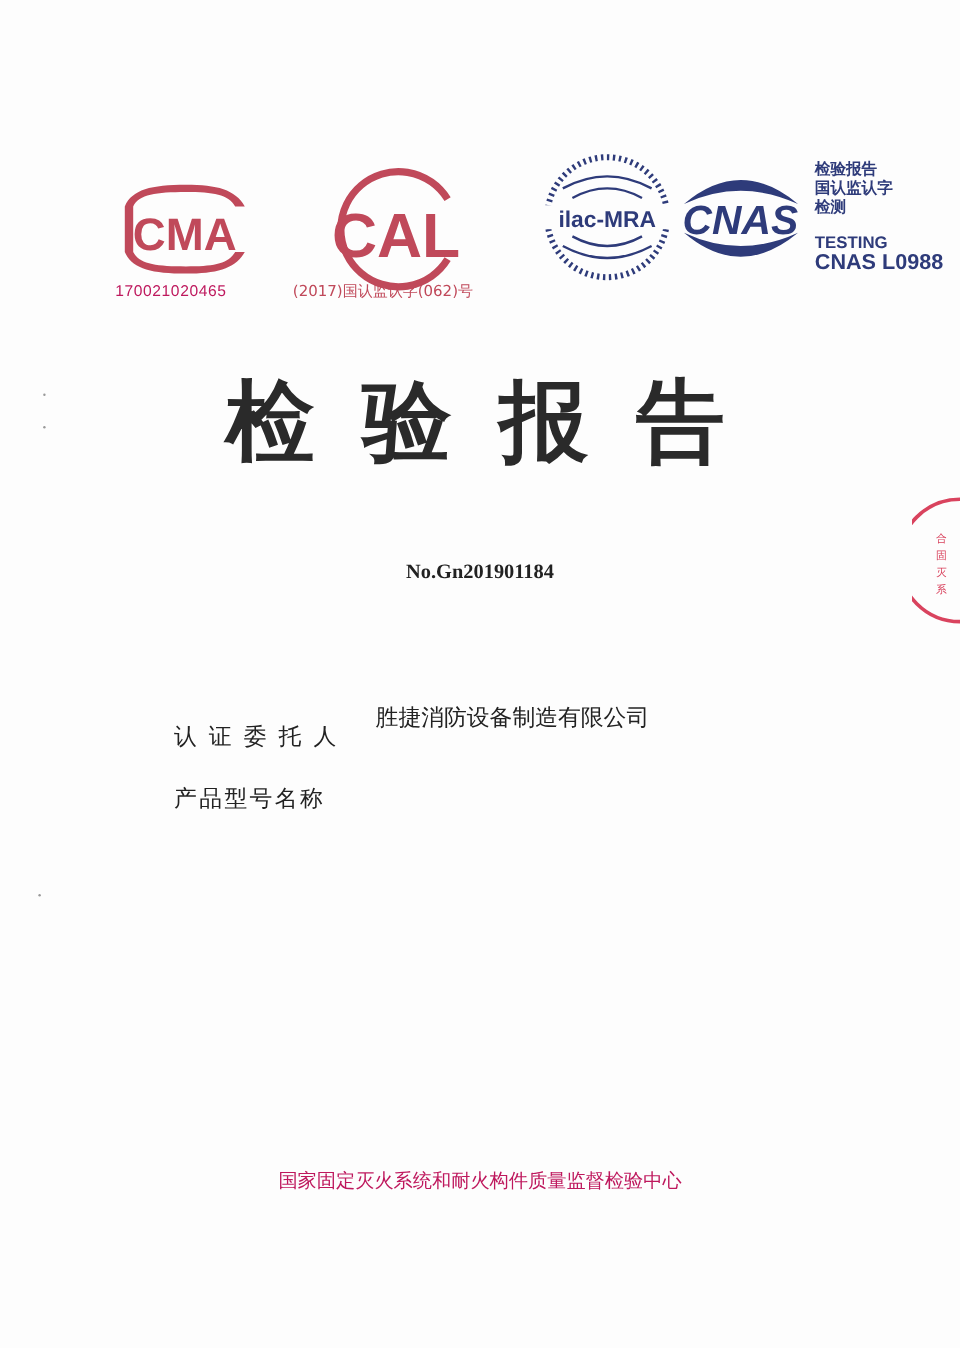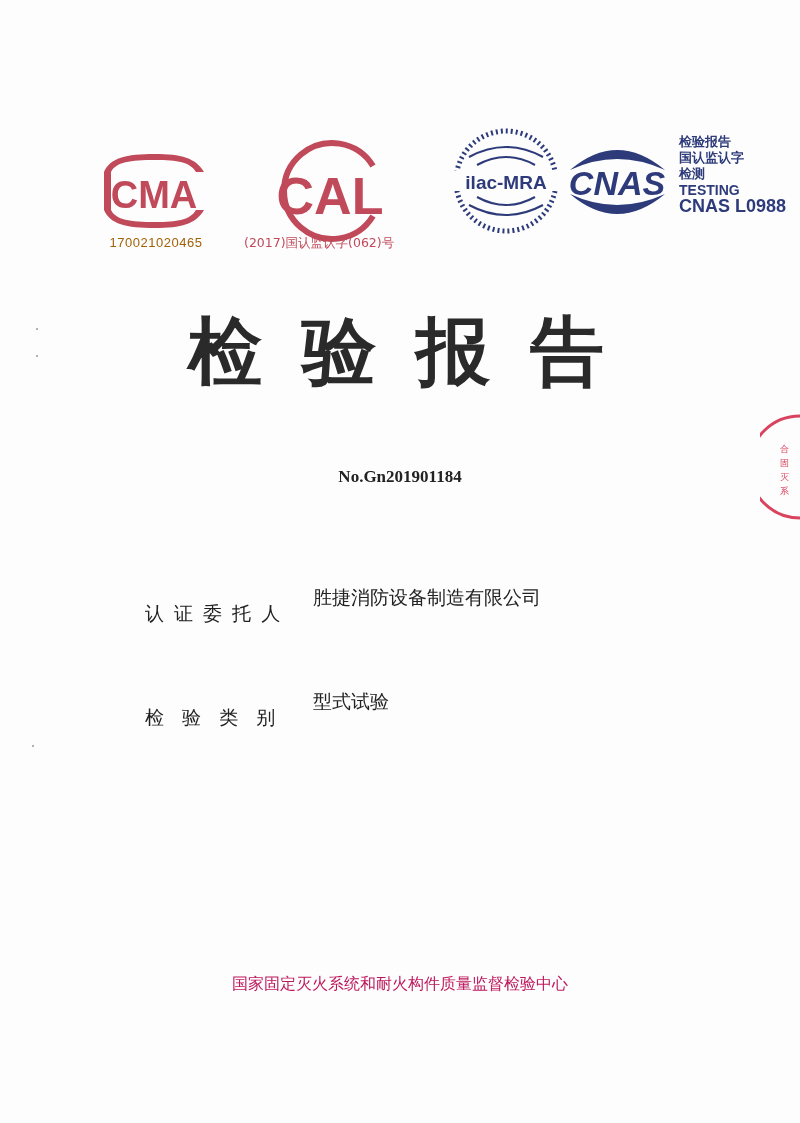--- a/index.html
+++ b/index.html
@@ -3,21 +3,21 @@
   <meta charset="utf-8">
   <style>
     html, body { margin:0; padding:0; }
     body {
       width:800px; height:1123px; background:#fdfdfd; position:relative; overflow:hidden;
       font-family: "DejaVu Sans", sans-serif; color:#222;
     }
     .abs { position:absolute; }
     
     .cma { left:96px; top:150px; width:118px; height:82px; }
-    .cma-num { left:96px; top:235px; width:120px; font-size:13px; color:#a16207; letter-spacing:0.5px; font-family:"Liberation Sans", sans-serif; text-align:center; }
+    .cma-num { left:96px; top:235px; width:120px; font-size:13px; color:#be185d; letter-spacing:0.5px; font-family:"Liberation Sans", sans-serif; }
     .cal { left:278px; top:136px; width:110px; height:110px; }
     .cal-num { left:244px; top:235px; width:180px; font-size:12.5px; color:#c0495a; font-family:"DejaVu Sans", sans-serif; }
     .ilac { left:449px; top:127px; width:115px; height:108px; }
     .cnas { left:560px; top:140px; width:115px; height:84px; }
     .cnas-text { left:679px; top:134px; font-size:13px; color:#2e3b7a; line-height:16px; font-family:"DejaVu Sans", sans-serif; font-weight:bold; }
     .cnas-text div { white-space:nowrap; }
     .title { left:0; width:800px; top:303px; text-align:center; font-size:74px; font-weight:bold; color:#2a2a2a; letter-spacing:40px; font-family:"DejaVu Sans", sans-serif; padding-left:32px; box-sizing:border-box; }
     .reportno { left:0; width:800px; top:467px; text-align:center; font-size:17px; font-weight:bold; font-family:"Liberation Serif", serif; color:#222; }
     .info { left:145px; top:572px; font-size:19px; font-family:"DejaVu Serif", serif; color:#222; }
     .row { display:flex; height:52px; align-items:center; }
@@ -54,38 +54,35 @@
 
 <svg class="abs cnas" viewBox="0 0 115 84">
   <path d="M10 30 Q57 -10 105 30 Q57 8 10 30 Z" fill="#2e3b7a"></path>
   <path d="M10 54 Q57 94 105 54 Q57 76 10 54 Z" fill="#2e3b7a"></path>
   <text x="57" y="55" text-anchor="middle" font-family="Liberation Sans, sans-serif" font-weight="bold" font-style="italic" font-size="34" fill="#2e3b7a">CNAS</text>
 </svg>
 <div class="abs cnas-text">
   <div>检验报告</div>
   <div>国认监认字</div>
   <div>检测</div>
-  <div style="font-family:'Liberation Sans',sans-serif;font-size:14px;">TESTING</div>
+  <div style="font-family:'Liberation Sans',sans-serif;font-size:14px;margin-top:12px;">TESTING</div>
   <div style="font-family:'Liberation Sans',sans-serif;font-size:18px;">CNAS L0988</div>
 </div>
 
 <div class="abs title">检验报告</div>
 
 <div class="abs reportno">No.Gn201901184</div>
 
 <div class="abs info">
   <div class="row">
     <span class="lbl">认 证 委 托 人</span>
     <span class="val">胜捷消防设备制造有限公司</span>
   </div>
   <div class="row">
-  </div>
-  <div class="row">
-    <span class="lbl" style="white-space:pre;">检  验  类  别</span>
-    <span class="val">型式试验</span>
+    <span class="lbl">产品型号名称</span>
   </div>
 </div>
 
 <svg class="abs seal" viewBox="0 0 60 110">
   <path d="M40 4 A50 50 0 0 0 40 106" fill="none" stroke="#d9435e" stroke-width="3"></path>
   <text x="20" y="40" font-size="9" fill="#d9435e" font-family="DejaVu Sans, sans-serif">合</text>
   <text x="20" y="54" font-size="9" fill="#d9435e" font-family="DejaVu Sans, sans-serif">固</text>
   <text x="20" y="68" font-size="9" fill="#d9435e" font-family="DejaVu Sans, sans-serif">灭</text>
   <text x="20" y="82" font-size="9" fill="#d9435e" font-family="DejaVu Sans, sans-serif">系</text>
 </svg>

